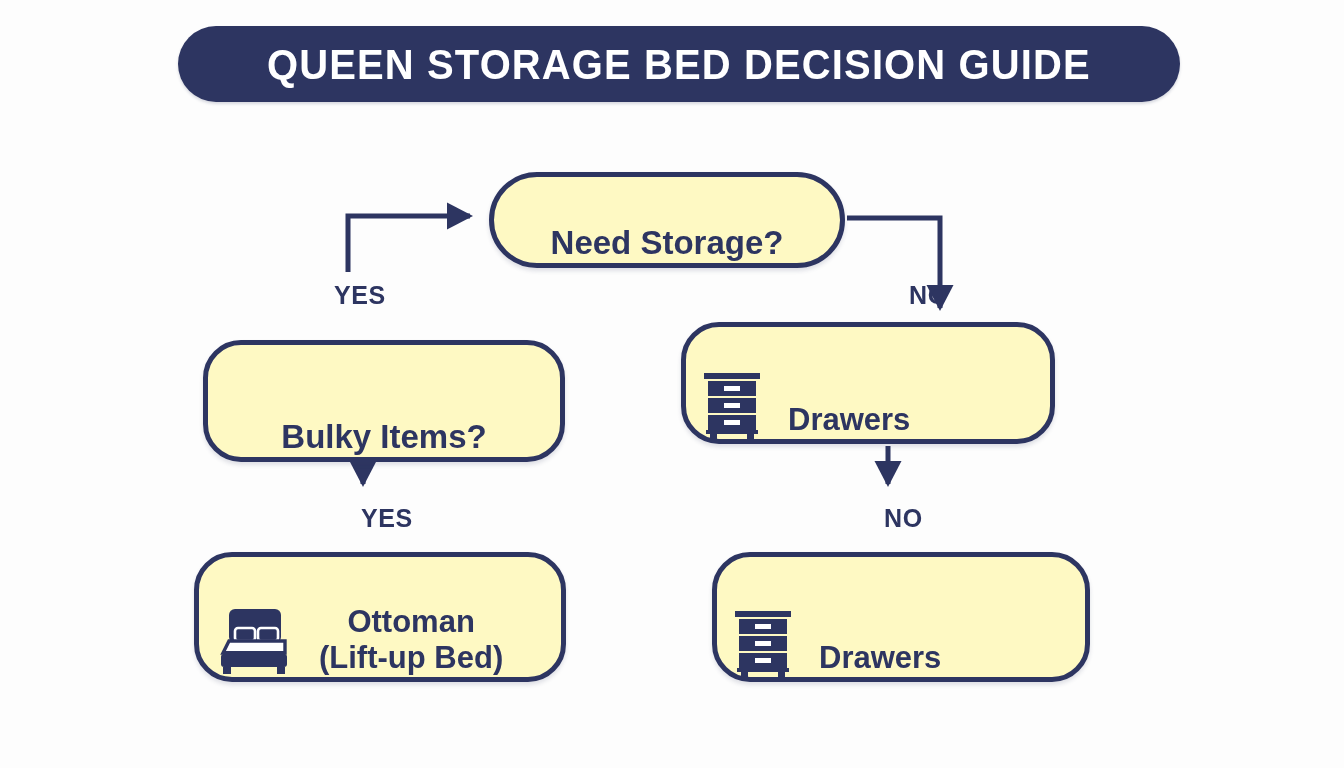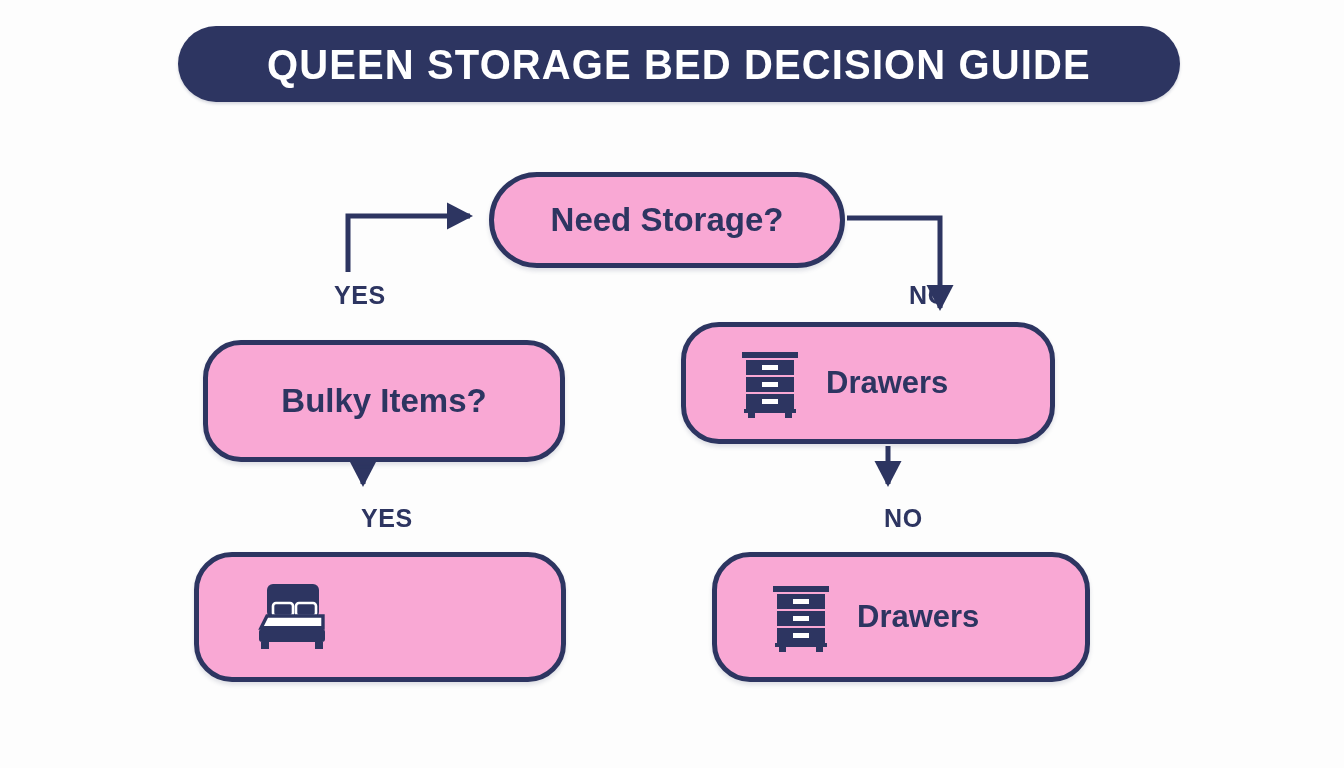--- a/index.html
+++ b/index.html
@@ -41,25 +41,25 @@
     letter-spacing: 1.2px;
     text-transform: uppercase;
     transform: scaleX(0.93);
     white-space: nowrap;
     font-family: "Liberation Sans", sans-serif;
   }
 
   
   .node {
     position: absolute;
-    background: #f9a8d4;
+    background: #fef9c3;
     border: 5px solid #2d3561;
     box-sizing: border-box;
     display: flex;
-    align-items: center;
+    align-items: flex-end;
     justify-content: center;
     box-shadow: 0 3px 4px rgba(45,53,97,0.15);
   }
   .node-pill {
     border-radius: 999px;
   }
   .node-rect {
     border-radius: 38px;
   }
   .node-label {
@@ -69,21 +69,21 @@
     text-align: center;
     line-height: 1.18;
     white-space: pre-line;
   }
   .node-label.big {
     font-size: 33px;
   }
 
   .node-with-icon {
     justify-content: flex-start;
-    padding-left: 54px;
+    padding-left: 16px;
     gap: 26px;
   }
 
   
   #node-need-storage {
     left: 489px; top: 172px; width: 356px; height: 96px;
   }
   #node-bulky-items {
     left: 203px; top: 340px; width: 362px; height: 122px;
   }
@@ -190,20 +190,22 @@
 
         <path d="M8,46 L14,34 L70,34 L70,46 Z" fill="#ffffff" stroke="#2d3561" stroke-width="3.4"></path>
         <rect x="8" y="44" width="62" height="4" fill="#2d3561"></rect>
 
         <rect x="6" y="47" width="66" height="13" rx="3" fill="#2d3561"></rect>
 
         <rect x="8" y="60" width="8" height="7" fill="#2d3561"></rect>
         <rect x="62" y="60" width="8" height="7" fill="#2d3561"></rect>
       </svg>
     </span>
+    <div class="node-label">Ottoman
+(Lift-up Bed)</div>
   </div>
 
   <div class="node node-rect node-with-icon" id="node-drawers-bottom">
     <span class="icon">
       <svg class="icon-svg" width="60" height="70" viewBox="0 0 60 70">
         <rect x="2" y="4" width="56" height="6" fill="#2d3561"></rect>
         <rect x="6" y="12" width="48" height="15" fill="#2d3561"></rect>
         <rect x="22" y="17" width="16" height="5" fill="#ffffff"></rect>
         <rect x="6" y="29" width="48" height="15" fill="#2d3561"></rect>
         <rect x="22" y="34" width="16" height="5" fill="#ffffff"></rect>

